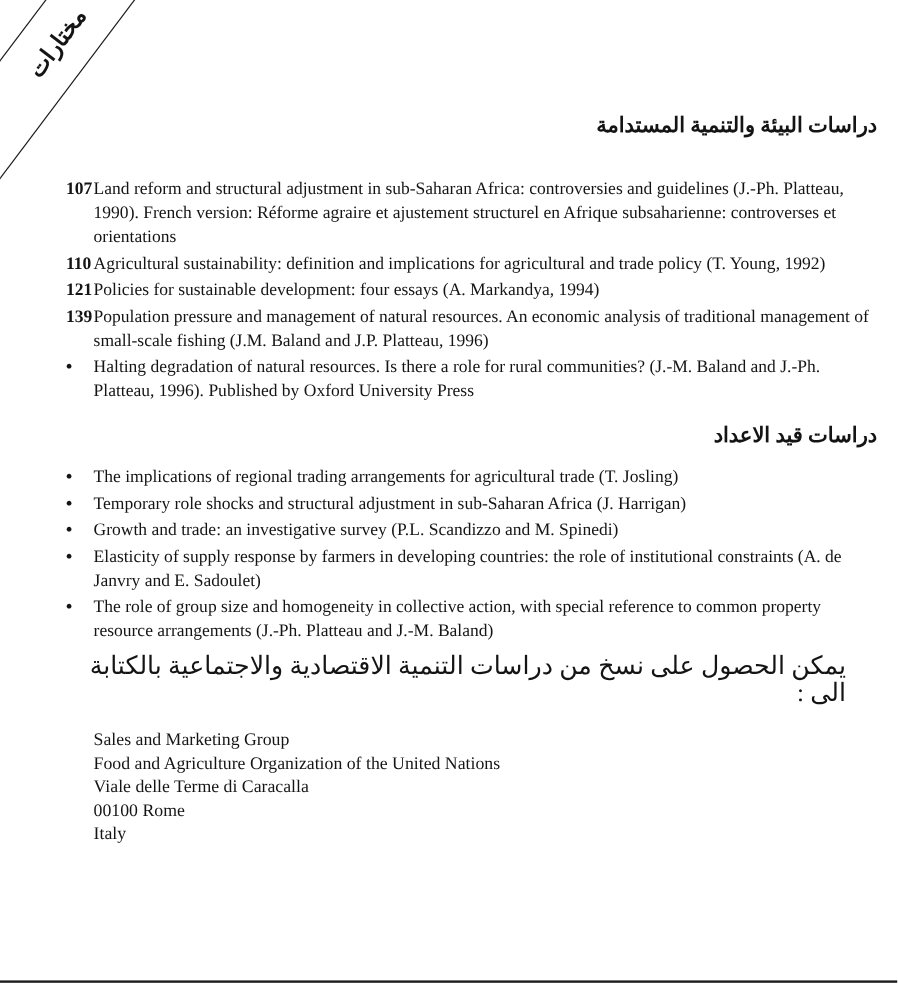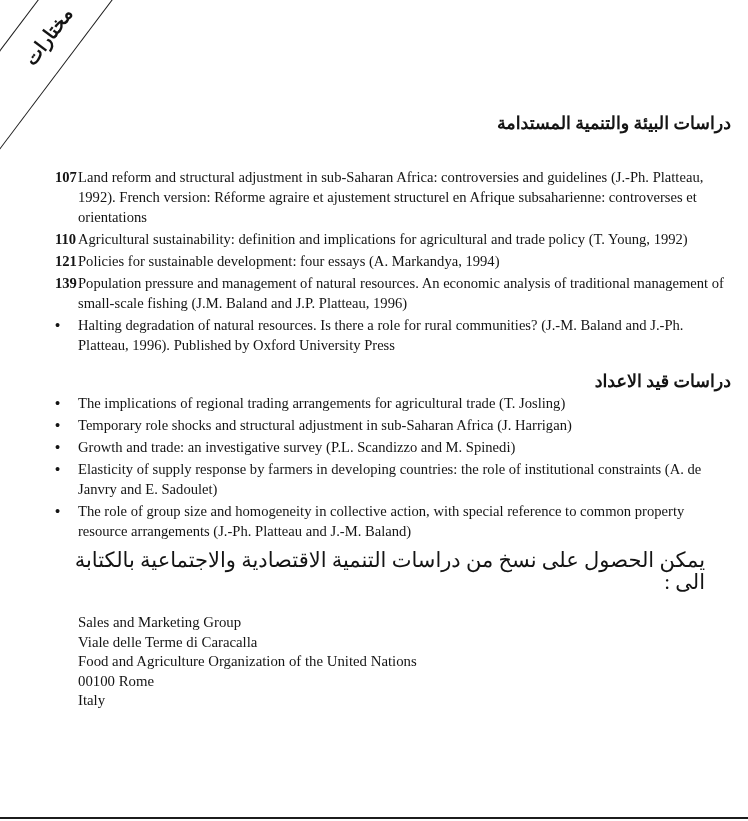--- a/index.html
+++ b/index.html
@@ -28,32 +28,32 @@
     justify-content:center;
   }
   .ribbon-text {
     font-weight:bold;
     font-size:19px;
     letter-spacing:1px;
   }
   .content {
     position:absolute;
     left:55px;
-    top:111px;
+    top:92px;
     width:676px;
   }
   .ar-heading {
     font-size:17.5px;
     font-weight:bold;
     text-align:right;
     direction:rtl;
     line-height:24px;
   }
   .ar-heading.first { margin-bottom:32px; }
-  .ar-heading.second { margin-top:14px; margin-bottom:0; }
+  .ar-heading.second { margin-top:14px; margin-bottom:14px; }
   .pub-list { width:100%; }
   .pub-item {
     display:flex;
     align-items:flex-start;
     font-size:14.6px;
     line-height:20px;
     margin-bottom:2px;
   }
   .pub-item .num {
     width:23px;
@@ -93,21 +93,21 @@
     <span class="ribbon-text" dir="rtl">مختارات</span>
   </div>
 
   <div class="content">
 
     <div class="ar-heading first">دراسات البيئة والتنمية المستدامة</div>
 
     <div class="pub-list">
       <div class="pub-item">
         <span class="num">107</span>
-        <span class="txt">Land reform and structural adjustment in sub-Saharan Africa: controversies and guidelines (J.-Ph. Platteau, 1992). French version: Réforme agraire et ajustement structurel en Afrique subsaharienne: controverses et orientations</span>
+        <span class="txt">Land reform and structural adjustment in sub-Saharan Africa: controversies and guidelines (J.-Ph. Platteau, 1990). French version: Réforme agraire et ajustement structurel en Afrique subsaharienne: controverses et orientations</span>
       </div>
       <div class="pub-item">
         <span class="num">110</span>
         <span class="txt">Agricultural sustainability: definition and implications for agricultural and trade policy (T. Young, 1992)</span>
       </div>
       <div class="pub-item">
         <span class="num">121</span>
         <span class="txt">Policies for sustainable development: four essays (A. Markandya, 1994)</span>
       </div>
       <div class="pub-item">
@@ -142,22 +142,22 @@
       <div class="pub-item">
         <span class="num">•</span>
         <span class="txt">The role of group size and homogeneity in collective action, with special reference to common property resource arrangements (J.-Ph. Platteau and J.-M. Baland)</span>
       </div>
     </div>
 
     <div class="ar-note">يمكن الحصول على نسخ من دراسات التنمية الاقتصادية والاجتماعية بالكتابة الى :</div>
 
     <div class="address">
       <div>Sales and Marketing Group</div>
+      <div>Food and Agriculture Organization of the United Nations</div>
       <div>Viale delle Terme di Caracalla</div>
-      <div>Food and Agriculture Organization of the United Nations</div>
       <div>00100 Rome</div>
       <div>Italy</div>
     </div>
 
   </div>
 
   <div class="bottom-rule"></div>
 
 </div>
 

